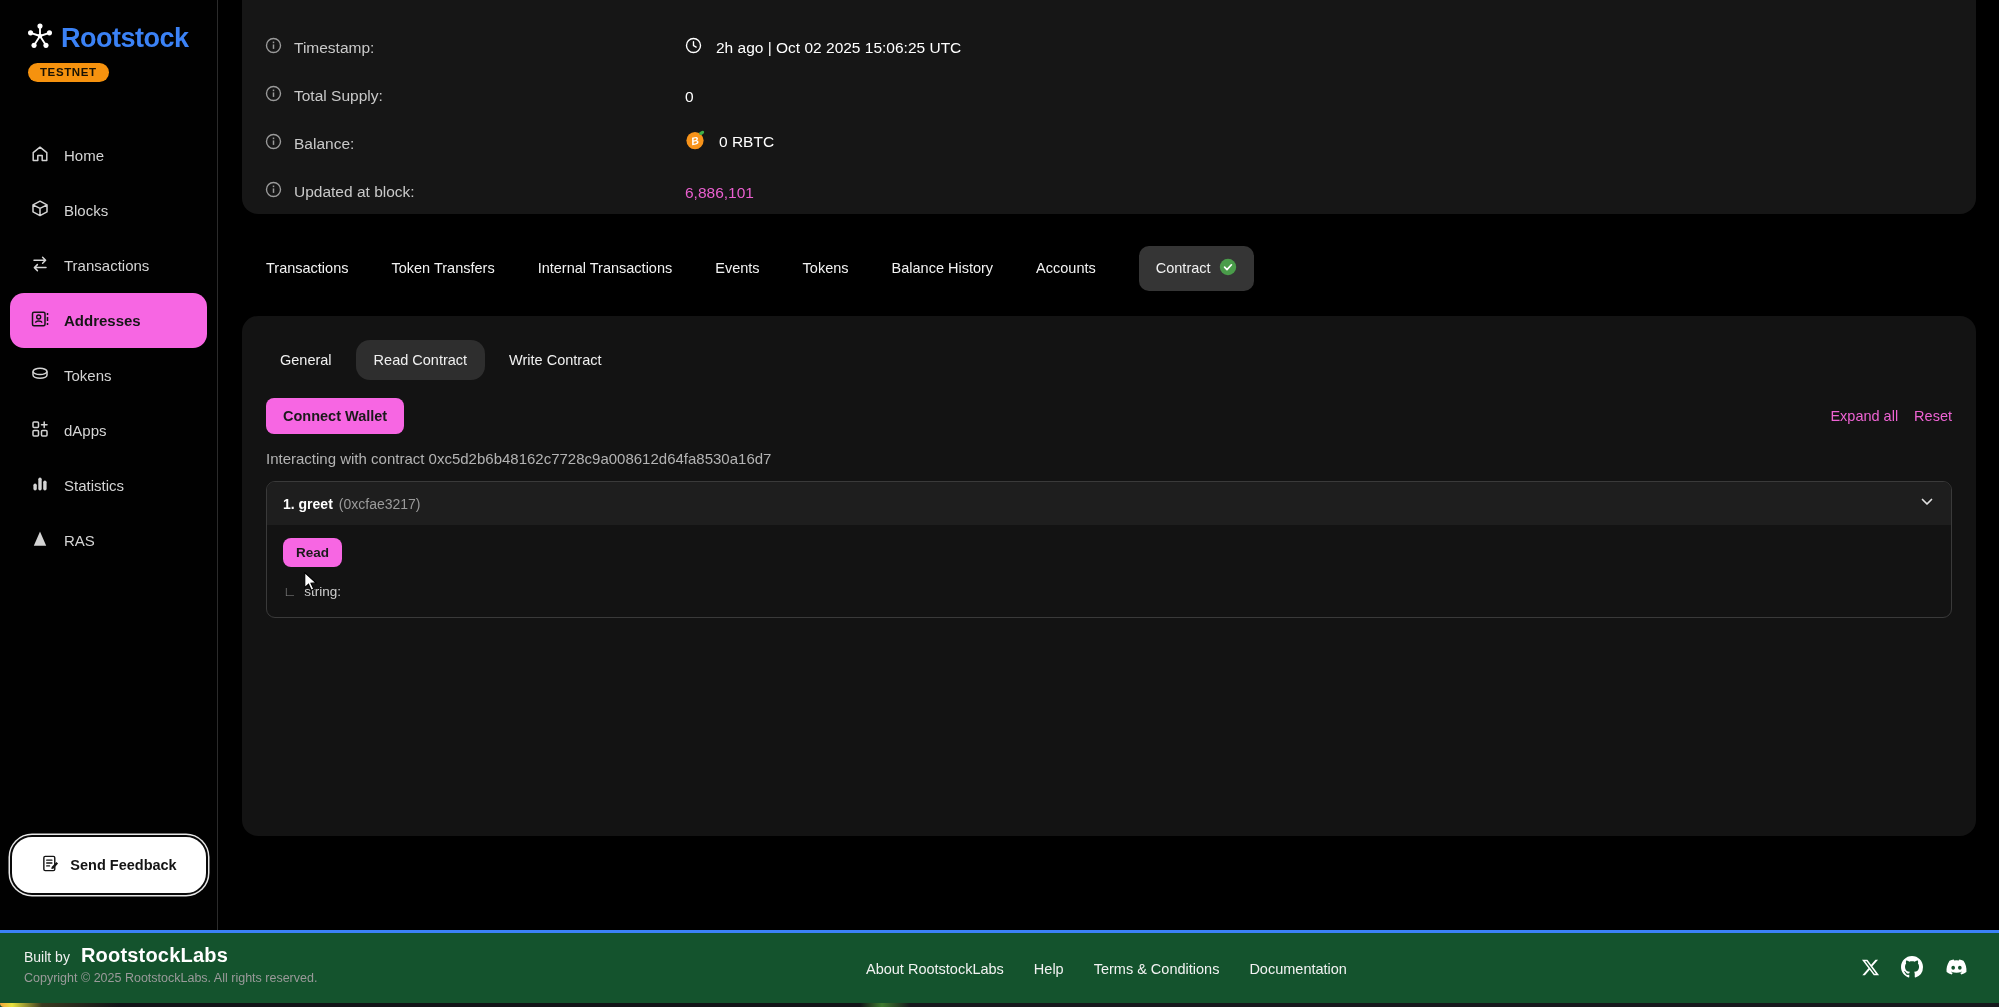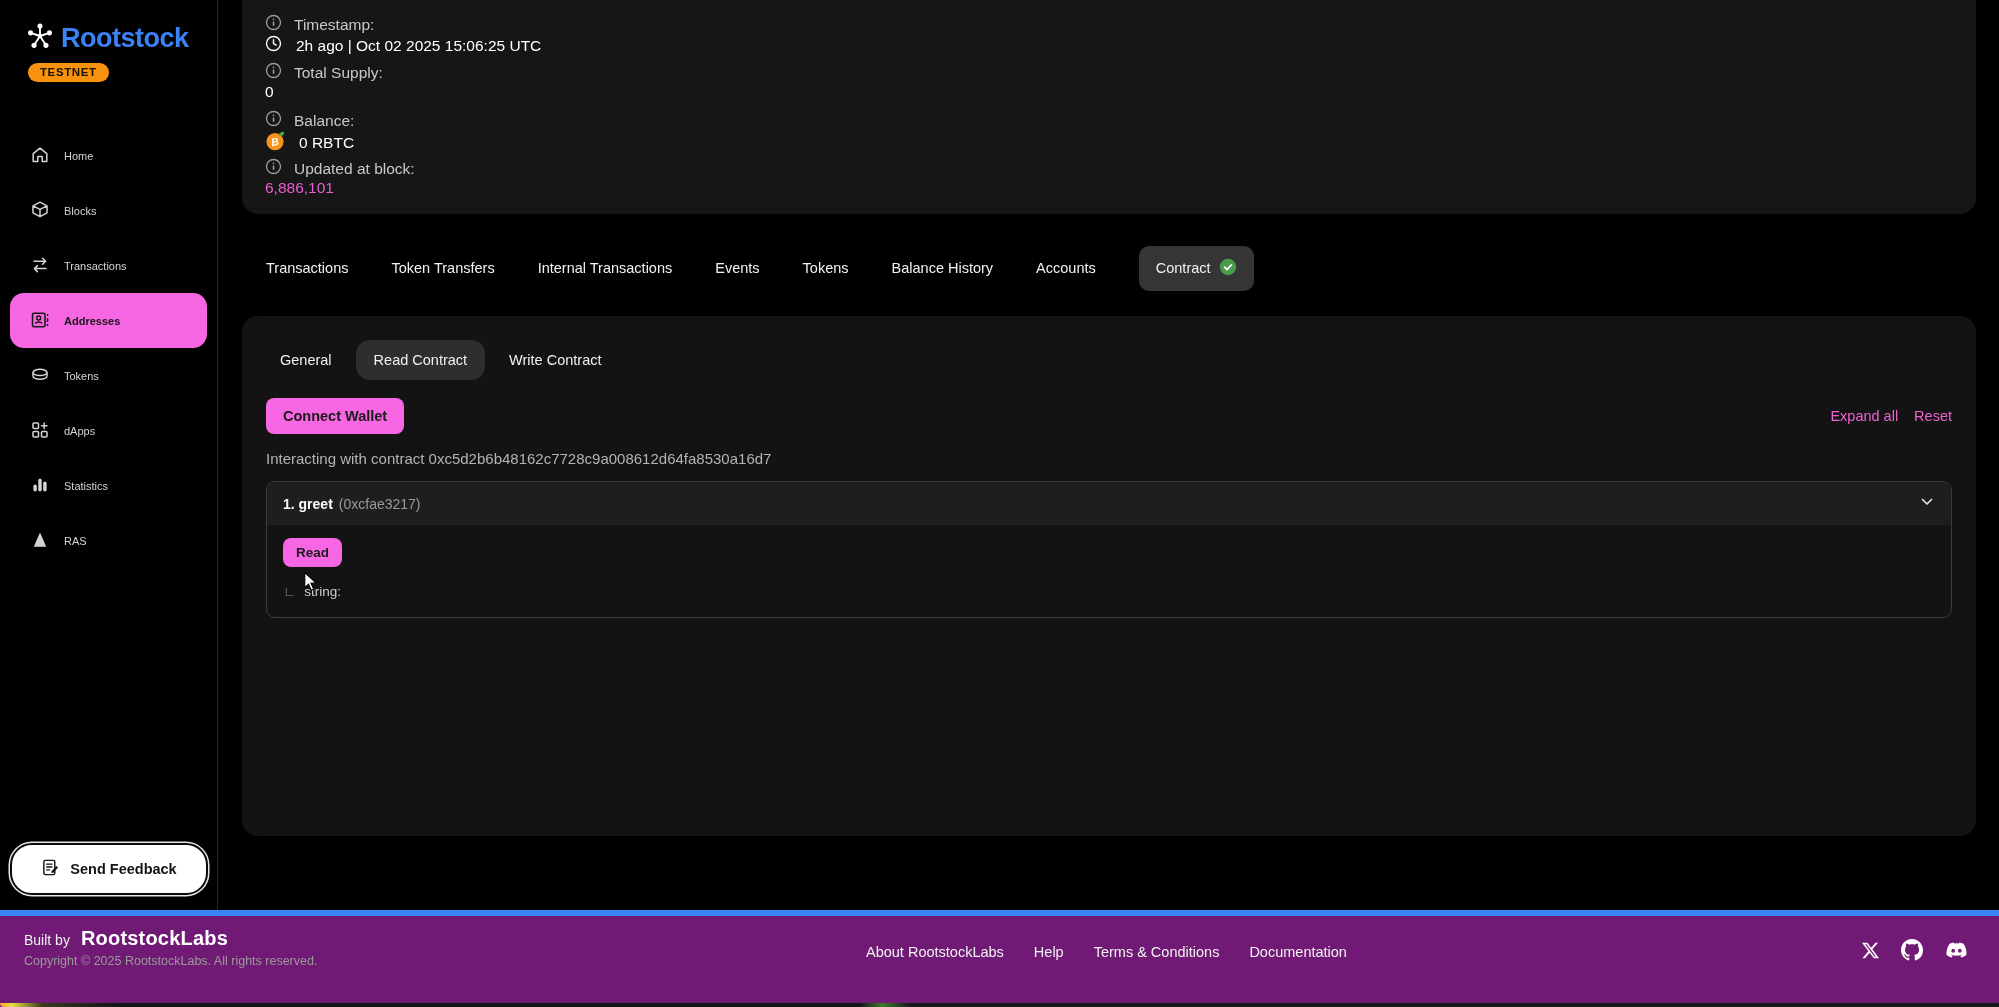--- a/index.html
+++ b/index.html
@@ -10,36 +10,36 @@
   
   .sidebar { position:absolute; left:0; top:0; width:218px; height:1007px;
     background:#010101; border-right:1px solid #2b2b2b; }
   .logo-block { padding:22px 0 0 26px; }
   .logo-row { display:flex; align-items:center; gap:7px; }
   .logo-text { font-size:27px; font-weight:700; letter-spacing:-0.5px; color:#3b82f6; }
   .testnet-badge { display:inline-block; margin:9px 0 0 2px; background:#f6920e; color:#181204;
     font-size:11.5px; font-weight:700; letter-spacing:.6px; padding:3px 12px 4px; border-radius:11px; }
   .nav { margin-top:46px; display:flex; flex-direction:column; }
   .nav-item { height:55px; display:flex; align-items:center; gap:14px; padding-left:30px;
-    color:#d4d4d4; font-size:11px; cursor:pointer; }
+    color:#d4d4d4; font-size:15px; cursor:pointer; }
   .nav-item svg { flex:0 0 auto; }
   .nav-item.active { margin:0 10px; padding-left:20px; border-radius:14px;
     background:#f766e3; color:#161616; font-weight:700; }
   .nav-item.active svg path, .nav-item.active svg rect, .nav-item.active svg circle,
   .nav-item.active svg ellipse { stroke:#161616; }
-  .feedback-btn { position:absolute; left:10px; bottom:112px; width:198px; height:52px;
+  .feedback-btn { position:absolute; left:10px; bottom:112px; width:198px; height:60px;
     background:#fff; color:#141414; border-radius:22px; border:2px solid #0a0a0a;
     box-shadow:0 0 0 1.5px #e8e8e8; display:flex; align-items:center; justify-content:center;
     gap:10px; font-size:14.5px; font-weight:600; cursor:pointer; }
 
   
   .info-card { position:absolute; left:242px; top:0; width:1734px; height:214px;
     background:#161616; border-radius:0 0 16px 16px; padding:14px 0 12px;
     display:flex; flex-direction:column; justify-content:space-between; }
-  .info-row { display:flex; align-items:flex-start; height:44px; padding-left:23px;flex-direction:column; }
+  .info-row { display:flex; align-items:flex-end; height:44px; padding-left:23px; }
   .info-label { width:420px; display:flex; align-items:center; gap:12px;
     color:#c9c9c9; font-size:15.5px; }
   .info-value { display:flex; align-items:center; gap:14px; color:#fff; font-size:15.5px; }
   .pink-link { color:#ea5fcf; cursor:pointer; }
 
   
   .tabs { position:absolute; left:266px; top:242px; height:52px; display:flex;
     align-items:center; gap:43px; }
   .tab { font-size:14.5px; font-weight:500; color:#f2f2f2; cursor:pointer; white-space:nowrap; }
   .tab.active { background:#353535; border-radius:10px; padding:12px 17px;
@@ -65,22 +65,22 @@
   .acc-selector { color:#9a9a9a; font-weight:400; margin-left:6px; }
   .acc-body { position:relative; padding:13px 16px 18px; }
   .read-btn { background:#f766e3; color:#1a1a1a; font-size:13.5px; font-weight:600;
     border:none; border-radius:8px; padding:7px 13px; cursor:pointer; font-family:inherit; }
   .output-line { margin-top:17px; font-size:13.5px; color:#cfcfcf; display:flex;
     align-items:center; gap:8px; }
   .output-prefix { color:#8a8a8a; }
   .cursor-glyph { position:absolute; left:35px; top:47px; }
 
   
-  .footer { position:absolute; left:0; bottom:0; width:1999px; height:97px;
-    border-top:6px solid #3b82f6; background:#701a75; }
+  .footer { position:absolute; left:0; bottom:0; width:1999px; height:77px;
+    border-top:3px solid #3b82f6; background:#14532d; }
   .footer-left { position:absolute; left:24px; top:11px; }
   .built-row { display:flex; align-items:baseline; gap:11px; }
   .built-by { font-size:14px; color:#f0f0f0; }
   .footer-brand { font-size:20px; font-weight:700; color:#fff; letter-spacing:.2px; cursor:pointer; }
   .copyright { margin-top:4px; font-size:12.5px; color:#9a9a9a; }
   .footer-links { position:absolute; left:866px; top:28px; display:flex; gap:30px;
     font-size:14.5px; color:#f2f2f2; }
   .footer-links span { cursor:pointer; white-space:nowrap; }
   .footer-social { position:absolute; right:30px; top:23px; display:flex; align-items:center; gap:21px; }
   .social-link { display:flex; align-items:center; cursor:pointer; }

